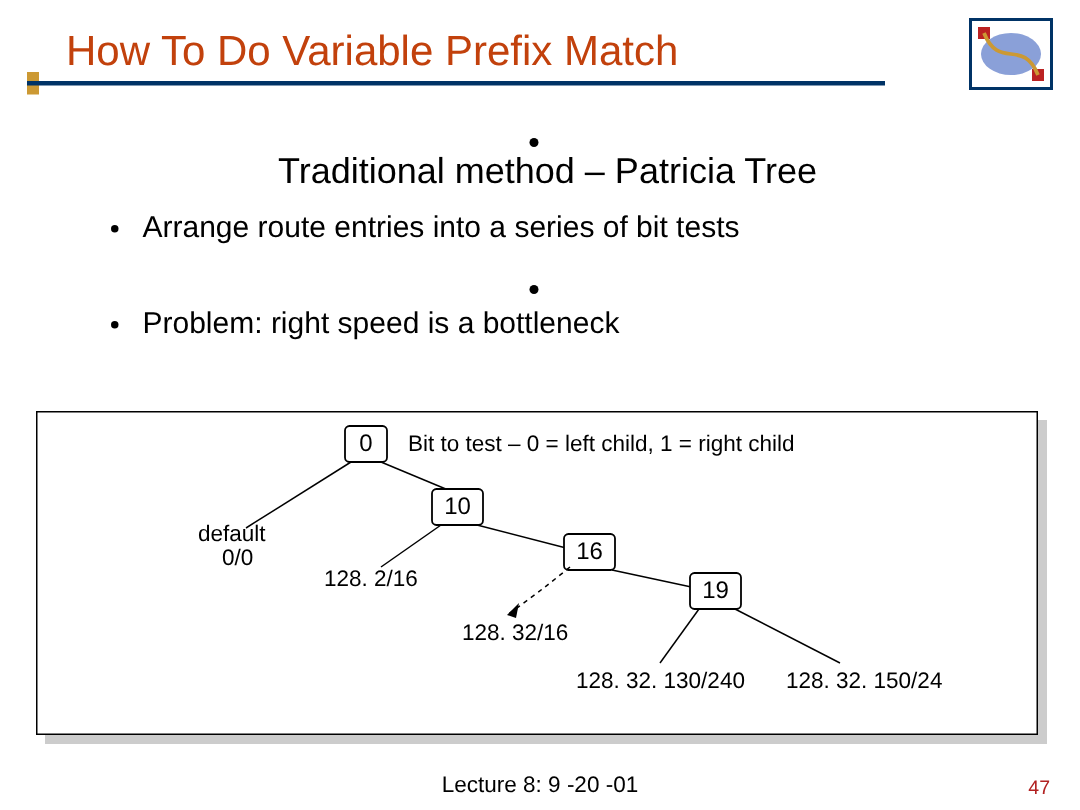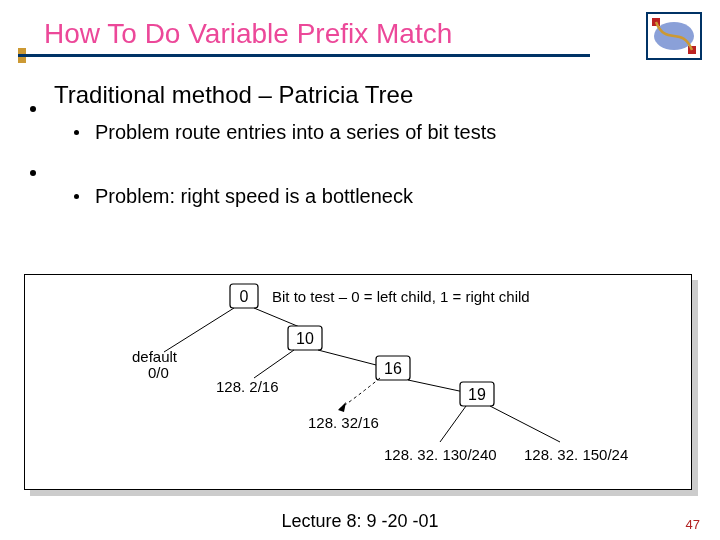--- a/index.html
+++ b/index.html
@@ -25,42 +25,43 @@
     top: 48px;
     width: 8px;
     height: 15px;
     background: #cc9933;
   }
   .title {
     position: absolute;
     left: 44px;
     top: 18px;
     font-size: 28px;
-    color: #ec4899;
+    color: #c2410c;
     font-weight: normal;
   }
   .logo {
     position: absolute;
     right: 18px;
     top: 12px;
     width: 56px;
     height: 48px;
   }
   .content {
     position: absolute;
     left: 30px;
     top: 78px;
     right: 20px;
     font-size: 22px;
     line-height: 1.4;
   }
   .bullet-l1 {
     display: flex;
-    align-items: flex-end;
+    align-items: center;
     margin-bottom: 6px;
+    flex-direction: column;
   }
   .bullet-l1 .dot {
     width: 6px; height: 6px; background: #000; border-radius: 50%;
     margin-top: 14px; margin-right: 18px; flex-shrink: 0;
   }
   .bullet-l1 .txt { font-size: 24px; }
   .bullet-l2 {
     display: flex;
     align-items: flex-start;
     margin-left: 44px;
@@ -106,21 +107,21 @@
   }
   .plain-text {
     font-family: Arial; font-size: 15px; text-anchor: start;
     dominant-baseline: central;
   }
   .footer-center {
     position: absolute;
     left: 0; right: 0;
     bottom: 8px;
     text-align: center;
-    font-size: 18px;
+    font-size: 15px;
     color: #000;
   }
   .footer-right {
     position: absolute;
     right: 20px;
     bottom: 8px;
     font-size: 13px;
     color: #b22222;
   }
 </style>
@@ -140,21 +141,21 @@
   <path d="M 10 10 C 20 35, 36 13, 46 38" fill="none" stroke="#cc9933" stroke-width="2.5"></path>
 </svg>
 
 <div class="content">
   <div class="bullet-l1">
     <div class="dot"></div>
     <div class="txt">Traditional method – Patricia Tree</div>
   </div>
   <div class="bullet-l2">
     <div class="dot"></div>
-    <div class="txt">Problem route entries into a series of bit tests</div>
+    <div class="txt">Arrange route entries into a series of bit tests</div>
   </div>
   <div class="bullet-l1">
     <div class="dot"></div>
   </div>
   <div class="bullet-l2">
     <div class="dot"></div>
     <div class="txt">Problem: right speed is a bottleneck</div>
   </div>
 </div>
 

